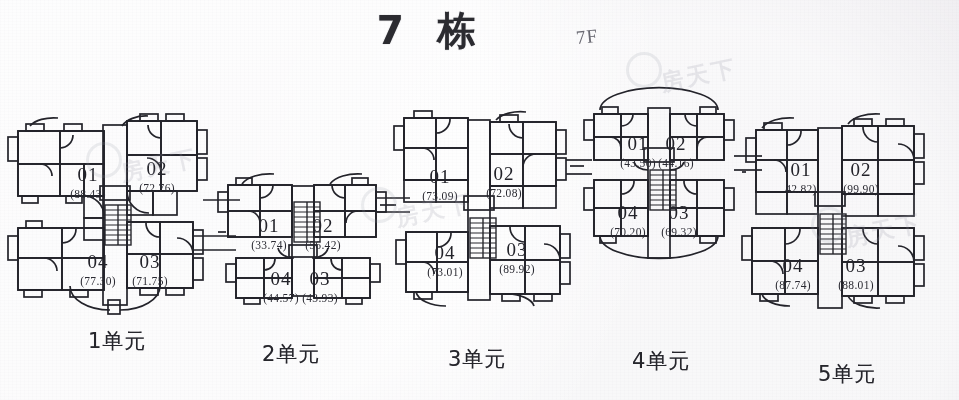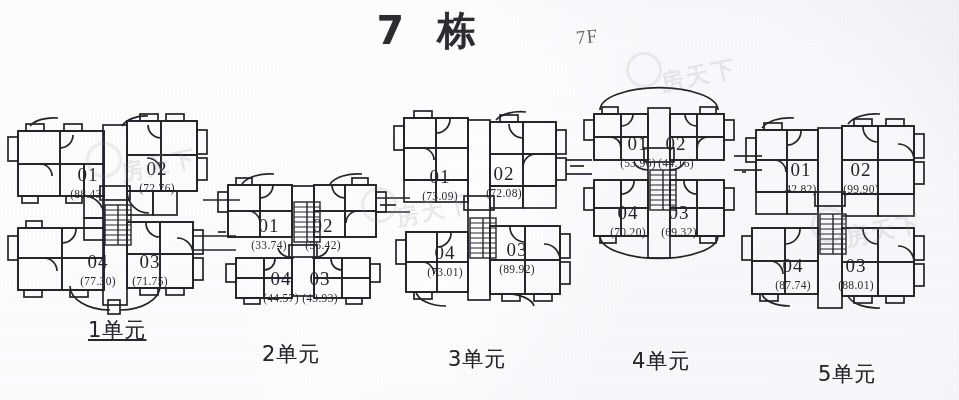--- a/index.html
+++ b/index.html
@@ -391,21 +391,21 @@
   </g>
 </svg>
 </div>
 
 <div class="title-wrap">
   <span class="title">7 栋</span>
 </div>
 <div class="title-note">7F</div>
 
 <div id="unit-layer">
-    <div class="unit-label" style="left: 88px; top: 316px; text-decoration: underline;">1单元</div>
+    <div class="unit-label" style="left: 88px; top: 327px;">1单元</div>
     <div class="unit-label" style="left: 262px; top: 340px; text-align: right;">2单元</div>
     <div class="unit-label" style="left: 448px; top: 345px;">3单元</div>
     <div class="unit-label" style="left: 632px; top: 347px;">4单元</div>
     <div class="unit-label" style="left: 818px; top: 360px;">5单元</div>
   </div>
 <div id="apt-layer">
     <div style="position: absolute; left: 88px; top: 165px; transform: translateX(-50%); text-align: center; white-space: nowrap; pointer-events: none;">
       <div style="font-family: &quot;Liberation Serif&quot;, serif; font-size: 19px; color: rgb(35, 35, 42); letter-spacing: 1px; line-height: 19px;">01</div>
       <div style="font-family: &quot;Liberation Serif&quot;, serif; font-size: 11.5px; color: rgb(42, 42, 50); letter-spacing: 0.3px; line-height: 14px; margin-top: 3px;">(88.43)</div>
     </div>
@@ -448,21 +448,21 @@
     <div style="position: absolute; left: 445px; top: 243px; transform: translateX(-50%); text-align: center; white-space: nowrap; pointer-events: none;">
       <div style="font-family: &quot;Liberation Serif&quot;, serif; font-size: 19px; color: rgb(35, 35, 42); letter-spacing: 1px; line-height: 19px;">04</div>
       <div style="font-family: &quot;Liberation Serif&quot;, serif; font-size: 11.5px; color: rgb(42, 42, 50); letter-spacing: 0.3px; line-height: 14px; margin-top: 3px;">(73.01)</div>
     </div>
     <div style="position: absolute; left: 517px; top: 240px; transform: translateX(-50%); text-align: center; white-space: nowrap; pointer-events: none;">
       <div style="font-family: &quot;Liberation Serif&quot;, serif; font-size: 19px; color: rgb(35, 35, 42); letter-spacing: 1px; line-height: 19px;">03</div>
       <div style="font-family: &quot;Liberation Serif&quot;, serif; font-size: 11.5px; color: rgb(42, 42, 50); letter-spacing: 0.3px; line-height: 14px; margin-top: 3px;">(89.92)</div>
     </div>
     <div style="position: absolute; left: 638px; top: 134px; transform: translateX(-50%); text-align: center; white-space: nowrap; pointer-events: none;">
       <div style="font-family: &quot;Liberation Serif&quot;, serif; font-size: 19px; color: rgb(35, 35, 42); letter-spacing: 1px; line-height: 19px;">01</div>
-      <div style="font-family: &quot;Liberation Serif&quot;, serif; font-size: 11.5px; color: rgb(42, 42, 50); letter-spacing: 0.3px; line-height: 14px; margin-top: 3px;">(53.96)</div>
+      <div style="font-family: &quot;Liberation Serif&quot;, serif; font-size: 11.5px; color: rgb(42, 42, 50); letter-spacing: 0.3px; line-height: 14px; margin-top: 3px;">(43.50)</div>
     </div>
     <div style="position: absolute; left: 676px; top: 134px; transform: translateX(-50%); text-align: center; white-space: nowrap; pointer-events: none;">
       <div style="font-family: &quot;Liberation Serif&quot;, serif; font-size: 19px; color: rgb(35, 35, 42); letter-spacing: 1px; line-height: 19px;">02</div>
       <div style="font-family: &quot;Liberation Serif&quot;, serif; font-size: 11.5px; color: rgb(42, 42, 50); letter-spacing: 0.3px; line-height: 14px; margin-top: 3px;">(44.16)</div>
     </div>
     <div style="position: absolute; left: 628px; top: 203px; transform: translateX(-50%); text-align: center; white-space: nowrap; pointer-events: none;">
       <div style="font-family: &quot;Liberation Serif&quot;, serif; font-size: 19px; color: rgb(35, 35, 42); letter-spacing: 1px; line-height: 19px;">04</div>
       <div style="font-family: &quot;Liberation Serif&quot;, serif; font-size: 11.5px; color: rgb(42, 42, 50); letter-spacing: 0.3px; line-height: 14px; margin-top: 3px;">(70.20)</div>
     </div>
     <div style="position: absolute; left: 679px; top: 203px; transform: translateX(-50%); text-align: center; white-space: nowrap; pointer-events: none;">

